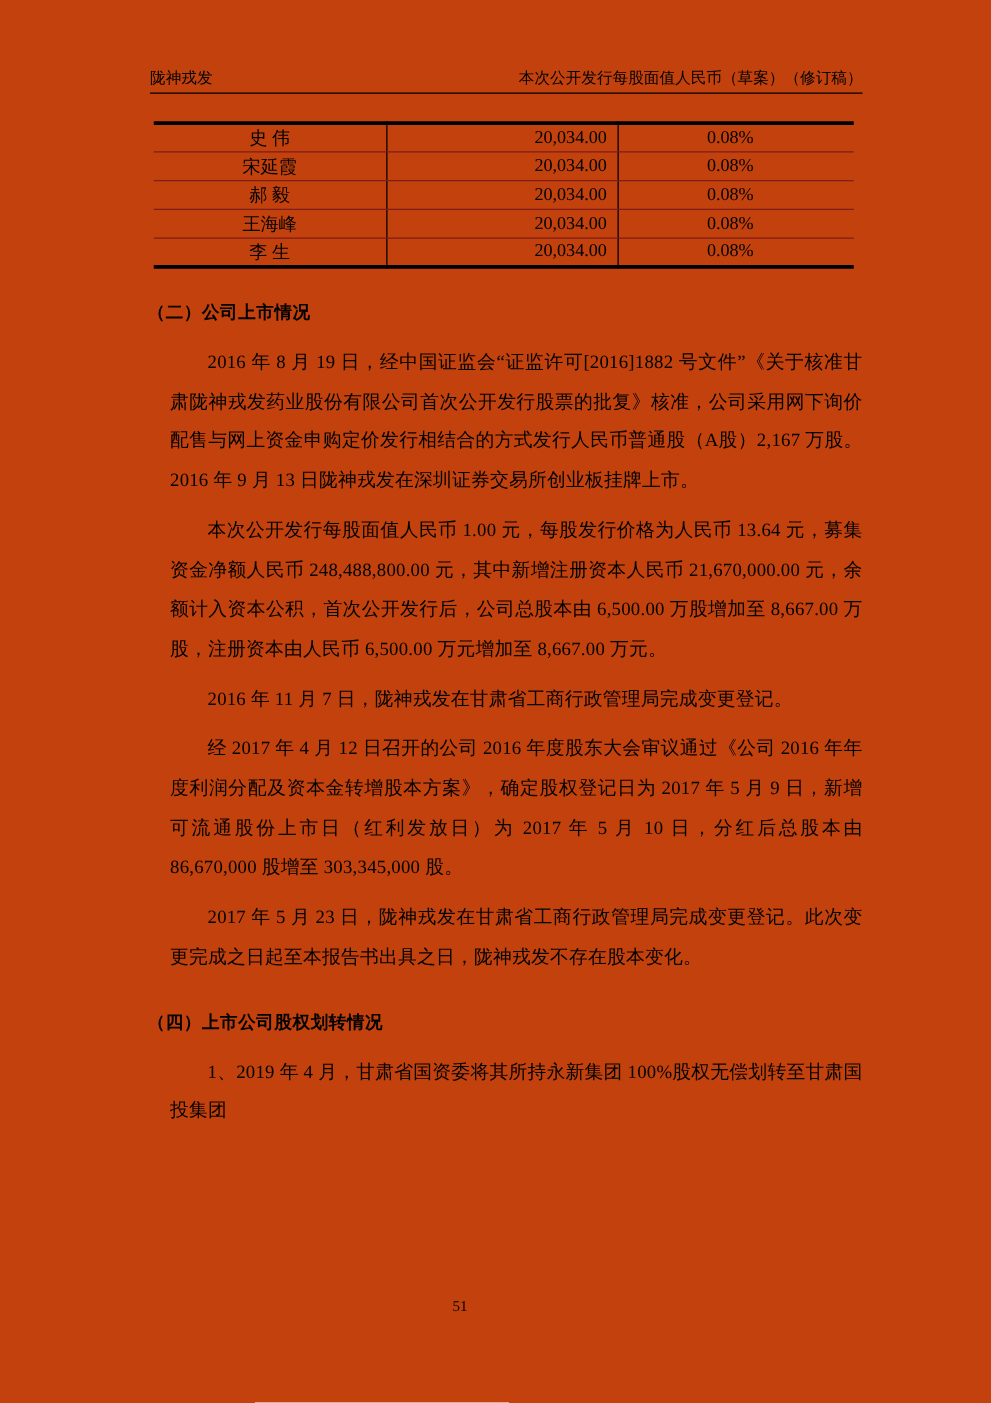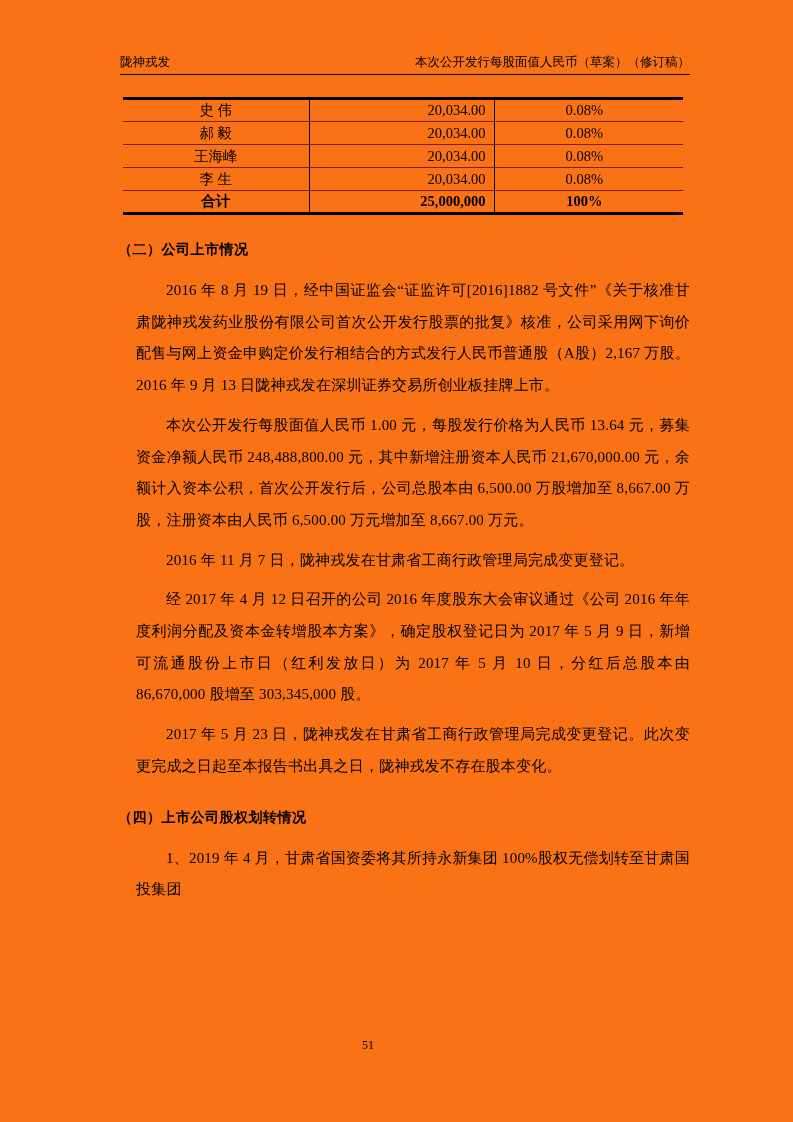--- a/index.html
+++ b/index.html
@@ -8,21 +8,21 @@
     width: 793px; height: 1122px;
     font-family: "Liberation Serif", "DejaVu Serif", serif;
     color: #000000;
     position: relative;
     overflow: hidden;
   }
   .page {
     position: relative;
     width: 793px; height: 1122px;
     padding: 54px 103px 0 120px;
-    background: #f97316;
+    background: #c2410c;
   }
   
   .doc-header {
     display: flex;
     justify-content: space-between;
     align-items: flex-end;
     font-size: 12.5px;
     line-height: 16px;
     padding-bottom: 4px;
     border-bottom: 1px solid #000;
@@ -83,38 +83,38 @@
   </div>
 
   <table class="shareholder-table">
     <tbody>
       <tr>
         <td class="c-name">史 伟</td>
         <td class="c-value">20,034.00</td>
         <td class="c-pct">0.08%</td>
       </tr>
       <tr>
+        <td class="c-name">宋延霞</td>
+        <td class="c-value">20,034.00</td>
+        <td class="c-pct">0.08%</td>
+      </tr>
+      <tr>
         <td class="c-name">郝 毅</td>
         <td class="c-value">20,034.00</td>
         <td class="c-pct">0.08%</td>
       </tr>
       <tr>
         <td class="c-name">王海峰</td>
         <td class="c-value">20,034.00</td>
         <td class="c-pct">0.08%</td>
       </tr>
       <tr>
         <td class="c-name">李 生</td>
         <td class="c-value">20,034.00</td>
         <td class="c-pct">0.08%</td>
-      </tr>
-      <tr class="total-row">
-        <td class="c-name">合计</td>
-        <td class="c-value">25,000,000</td>
-        <td class="c-pct">100%</td>
       </tr>
     </tbody>
   </table>
 
   <section>
     <h2 class="section-heading">（二）公司上市情况</h2>
     <p class="body-para">2016 年 8 月 19 日，经中国证监会“证监许可[2016]1882 号文件”《关于核准甘肃陇神戎发药业股份有限公司首次公开发行股票的批复》核准，公司采用网下询价配售与网上资金申购定价发行相结合的方式发行人民币普通股（A股）2,167 万股。2016 年 9 月 13 日陇神戎发在深圳证券交易所创业板挂牌上市。</p>
     <p class="body-para">本次公开发行每股面值人民币 1.00 元，每股发行价格为人民币 13.64 元，募集资金净额人民币 248,488,800.00 元，其中新增注册资本人民币 21,670,000.00 元，余额计入资本公积，首次公开发行后，公司总股本由 6,500.00 万股增加至 8,667.00 万股，注册资本由人民币 6,500.00 万元增加至 8,667.00 万元。</p>
     <p class="body-para">2016 年 11 月 7 日，陇神戎发在甘肃省工商行政管理局完成变更登记。</p>
   </section>

